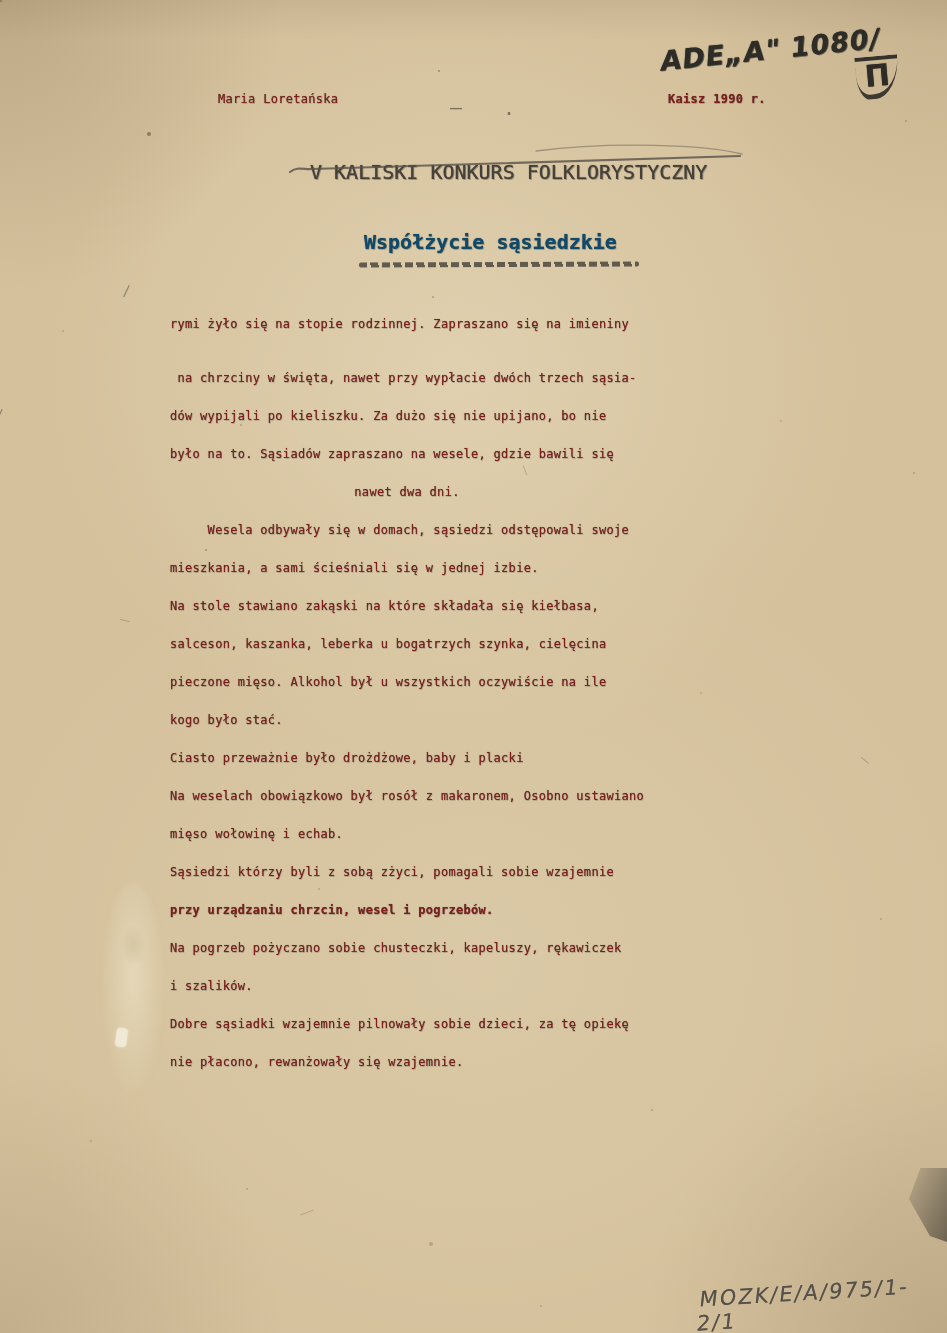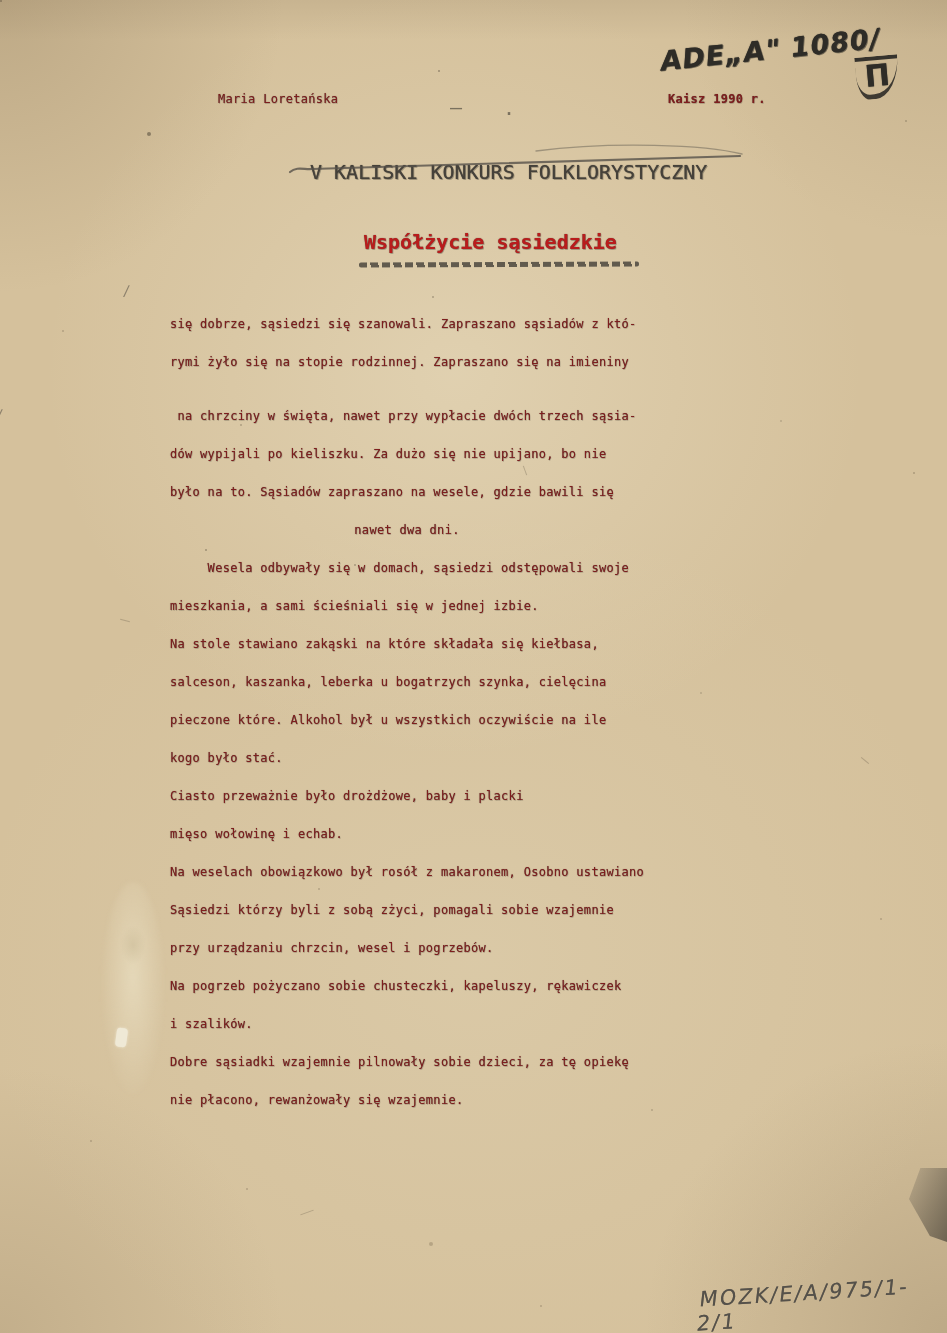--- a/index.html
+++ b/index.html
@@ -23,21 +23,21 @@
   }
   .body-block{position:absolute;left:170px;top:305px;}
   .line{height:38px;line-height:38px;white-space:pre;}
   .doc-title{
     position:absolute;left:310px;top:150px;font-weight:400;color:#45413a;
     font-size:20px;letter-spacing:0;
     text-shadow:0 0 1px rgba(66,62,54,.9), 1px .5px 0 rgba(66,62,54,.35);
     margin-top:10px;
   }
   .doc-subtitle{
-    position:absolute;left:364px;top:230px;font-weight:700;color:#b91c1c;
+    position:absolute;left:364px;top:230px;font-weight:700;color:#0c4a6e;
     font-size:20px;text-shadow:0 0 1px rgba(66,62,54,.85), .8px .5px 0 rgba(66,62,54,.3);
   }
   .subtitle-underline{
     position:absolute;left:359px;top:262px;width:280px;height:5px;
     background:repeating-linear-gradient(90deg, rgba(76,71,62,.85) 0 8px, rgba(76,71,62,0) 8px 11.5px);
     border-radius:2px;transform:rotate(-.2deg);
   }
   .strike-svg{position:absolute;left:284px;top:144px;width:480px;height:44px;}
   .ink{
     position:absolute;left:660px;top:34px;
@@ -144,36 +144,35 @@
   <path d="M252,7 C330,-3 422,1 458,10" fill="none" stroke="#56514a" stroke-width="1.4" stroke-linecap="round" opacity="0.45"></path>
 </svg>
 
 <div class="doc-subtitle">Współżycie sąsiedzkie</div>
 <div class="subtitle-underline"></div>
 
 <span class="margin-mark" style="left:124px;top:282px;">/</span>
 <span class="margin-mark" style="left:-3px;top:406px;">/</span>
 
 <div class="body-block">
-  <div class="typed line" style="position:static;">się dobrze, sąsiedzi się szanowali. Zapraszano sąsiadów z któ-</div>
   <div class="typed line" style="position:static;">rymi żyło się na stopie rodzinnej. Zapraszano się na imieniny</div>
   <div class="typed line" style="position:static;margin-top:16px;"> na chrzciny w święta, nawet przy wypłacie dwóch trzech sąsia-</div>
   <div class="typed line" style="position:static;">dów wypijali po kieliszku. Za dużo się nie upijano, bo nie</div>
   <div class="typed line" style="position:static;">było na to. Sąsiadów zapraszano na wesele, gdzie bawili się</div>
   <div class="typed line" style="position:static;text-align:center;">nawet dwa dni.</div>
   <div class="typed line" style="position:static;">     Wesela odbywały się w domach, sąsiedzi odstępowali swoje</div>
   <div class="typed line" style="position:static;">mieszkania, a sami ścieśniali się w jednej izbie.</div>
   <div class="typed line" style="position:static;">Na stole stawiano zakąski na które składała się kiełbasa,</div>
   <div class="typed line" style="position:static;">salceson, kaszanka, leberka u bogatrzych szynka, cielęcina</div>
-  <div class="typed line" style="position:static;">pieczone które. Alkohol był u wszystkich oczywiście na ile</div>
+  <div class="typed line" style="position:static;">pieczone mięso. Alkohol był u wszystkich oczywiście na ile</div>
   <div class="typed line" style="position:static;">kogo było stać.</div>
   <div class="typed line" style="position:static;">Ciasto przeważnie było drożdżowe, baby i placki</div>
+  <div class="typed line" style="position:static;">Na weselach obowiązkowo był rosół z makaronem, Osobno ustawiano</div>
   <div class="typed line" style="position:static;">mięso wołowinę i echab.</div>
-  <div class="typed line" style="position:static;">Na weselach obowiązkowo był rosół z makaronem, Osobno ustawiano</div>
   <div class="typed line" style="position:static;">Sąsiedzi którzy byli z sobą zżyci, pomagali sobie wzajemnie</div>
-  <div class="typed line" style="position:static;">przy urządzaniu chrzcin, wesel i pogrzebów.</div>
+  <div class="typed line" style="position:static;font-weight:bold;">przy urządzaniu chrzcin, wesel i pogrzebów.</div>
   <div class="typed line" style="position:static;">Na pogrzeb pożyczano sobie chusteczki, kapeluszy, rękawiczek</div>
   <div class="typed line" style="position:static;">i szalików.</div>
   <div class="typed line" style="position:static;">Dobre sąsiadki wzajemnie pilnowały sobie dzieci, za tę opiekę</div>
   <div class="typed line" style="position:static;">nie płacono, rewanżowały się wzajemnie.</div>
 </div>
 
 <div class="pencil-code">MOZK/E/A/975/1-2/1</div>
 
 </body></html>

